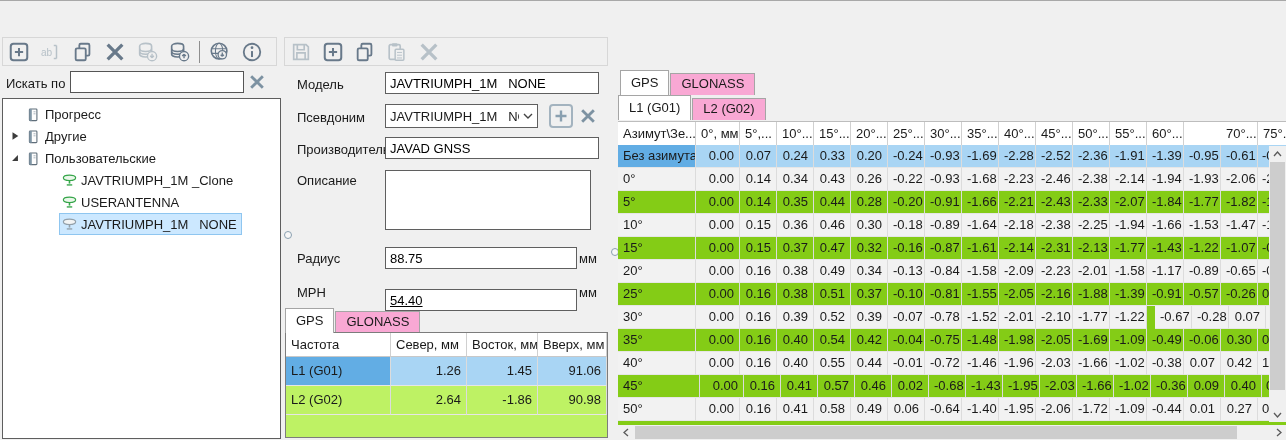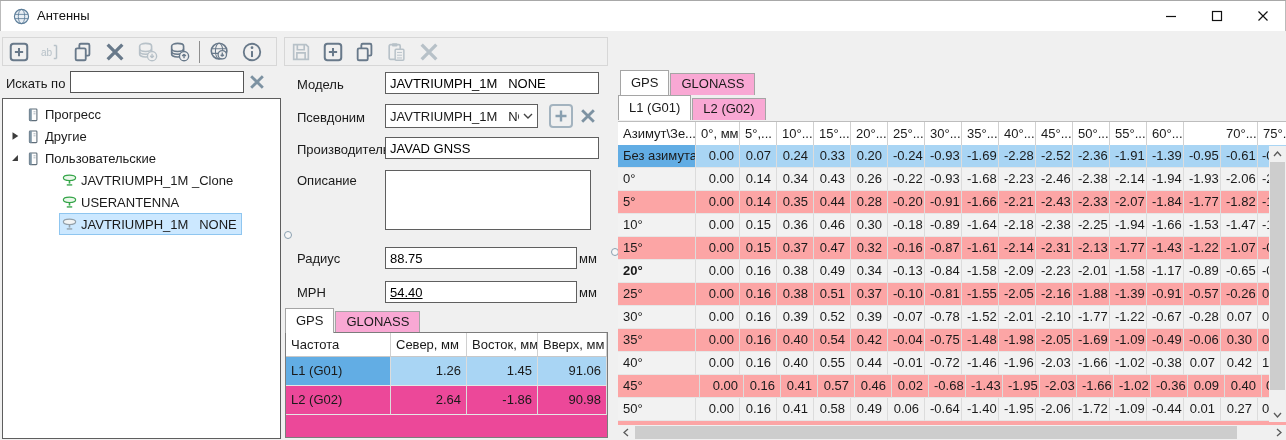--- a/index.html
+++ b/index.html
@@ -43,65 +43,40 @@
   .combo-arrow{width:18px;display:flex;align-items:center;justify-content:center;color:#444;}
   .sqbtn{position:absolute;width:24px;height:24px;border:2px solid #a3b3bf;border-radius:4px;background:#f0f0f0;display:flex;align-items:center;justify-content:center;color:#8aa0b0;box-sizing:border-box;}
   .sqbtn svg{width:14px;height:14px;}
   textarea.finput{resize:none;}
   .unit{position:absolute;}
   
   .tabstrip{position:absolute;display:flex;align-items:flex-end;height:24px;}
   .tab{padding:2px 10px 3px 10px;border:1px solid #a5a5a5;border-bottom:none;background:#f9a8d4;margin-right:1px;height:16px;line-height:16px;}
   .tab.active{background:#fff;height:19px;line-height:19px;position:relative;z-index:2;}
   
-  .gridtable{position:absolute;background:#ec4899;border:1px solid #7c7c7c;box-sizing:border-box;overflow:hidden;}
+  .gridtable{position:absolute;background:#bef264;border:1px solid #7c7c7c;box-sizing:border-box;overflow:hidden;}
   .grow{display:flex;}
   .gcell{box-sizing:border-box;border-right:1px solid #dcdcdc;border-bottom:1px solid #e6e6e6;overflow:hidden;white-space:nowrap;}
   .ghead .gcell{background:#fff;border-right:1px solid #d0d0d0;border-bottom:1px solid #c8c8c8;}
   .num{text-align:right;padding:0 5px;}
   .lab{text-align:left;padding:0 5px;}
   .odd .gcell{background:#f2f2f2;}
   .rsel .gcell{background:#a9d5f4;}
   .rsel .gcell.lab{background:#62ade4;}
   .lastcol{ text-align:left;padding-left:4px;}
   
   .sb{position:absolute;background:#f0f0f0;}
   .sb .arrow{position:absolute;display:flex;align-items:center;justify-content:center;color:#5a5a5a;}
   .sb .thumb{position:absolute;background:#cdcdcd;}
 </style>
 </head>
 <body>
 
 <div class="window">
 
-  <div class="titlebar">
-    <span class="app-icon">
-      <svg viewBox="0 0 24 24">
-          <circle cx="12" cy="12" r="10" fill="#e8eef4" stroke="#5c7d99" stroke-width="1.6"></circle>
-          <ellipse cx="12" cy="12" rx="4.5" ry="10" fill="none" stroke="#5c7d99" stroke-width="1.2"></ellipse>
-          <path d="M2.5 9h19M2.5 15h19" stroke="#5c7d99" stroke-width="1.2" fill="none"></path>
-        </svg>
-    </span>
-    <span class="title-text">Антенны</span>
-    <div class="winbtn" style="left:1147px">
-        <svg width="12" height="12" viewBox="0 0 12 12">
-          <path d="M1 6.5h10" stroke="#111" stroke-width="1.2"></path>
-        </svg>
-      </div>
-    <div class="winbtn" style="left:1193px">
-        <svg width="12" height="12" viewBox="0 0 12 12">
-          <rect x="1.5" y="1.5" width="9" height="9" fill="none" stroke="#111" stroke-width="1.2"></rect>
-        </svg>
-      </div>
-    <div class="winbtn" style="left:1239px">
-        <svg width="12" height="12" viewBox="0 0 12 12">
-          <path d="M1.5 1.5l9 9M10.5 1.5l-9 9" stroke="#111" stroke-width="1.2"></path>
-        </svg>
-      </div>
-  </div>
 
   <div class="tbgroup" style="left:2px;width:275px;">
       <div class="tb-btn">
         <span class="ico">
           <svg viewBox="0 0 24 24">
             <rect x="3" y="3" width="18" height="18" rx="3" fill="none" stroke="currentColor" stroke-width="2.2"></rect>
             <path d="M12 7.5v9M7.5 12h9" stroke="currentColor" stroke-width="2.2"></path>
           </svg>
         </span>
       </div>
@@ -346,21 +321,21 @@
   <input class="finput" style="left: 385px; top: 136px; width: 204px;" value="JAVAD GNSS">
 
   <span class="flabel" style="left:297px;top:172px;">Описание</span>
   <textarea class="finput" style="left: 385px; top: 169px; width: 196px; height: 58px;"></textarea>
 
   <span class="flabel" style="left:297px;top:250px;">Радиус</span>
   <input class="finput" style="left: 385px; top: 246px; width: 182px;" value="88.75">
   <span class="unit" style="left:579px;top:250px;">мм</span>
 
   <span class="flabel" style="left:297px;top:284px;">MPH</span>
-  <input class="finput" style="left: 385px; top: 280px; width: 182px; text-decoration: underline;" value="54.40">
+  <input class="finput" style="left: 385px; top: 288px; width: 182px; text-decoration: underline;" value="54.40">
   <span class="unit" style="left:579px;top:284px;">мм</span>
 
   <div class="tabstrip" style="left:285px;top:308px;">
       <span class="tab active">GPS</span>
       <span class="tab">GLONASS</span>
     </div>
   <div class="gridtable" style="left:285px;top:331px;width:323px;height:106px;">
       <div class="grow ghead">
         <div class="gcell lab" style="width: 105px; line-height: 23px; height: 24px;">Частота</div>
         <div class="gcell lab" style="width: 76px; line-height: 23px; height: 24px;">Север, мм</div>
@@ -404,21 +379,21 @@
         <div class="gcell lab" style="width: 37px; line-height: 23px; height: 24px; flex: 0 0 auto;">40°...</div>
         <div class="gcell lab" style="width: 37px; line-height: 23px; height: 24px; flex: 0 0 auto;">45°...</div>
         <div class="gcell lab" style="width: 37px; line-height: 23px; height: 24px; flex: 0 0 auto;">50°...</div>
         <div class="gcell lab" style="width: 37px; line-height: 23px; height: 24px; flex: 0 0 auto;">55°...</div>
         <div class="gcell lab" style="width: 37px; line-height: 23px; height: 24px; flex: 0 0 auto;">60°...</div>
         <div class="gcell lab" style="width: 37px; line-height: 23px; height: 24px; flex: 0 0 auto; margin-top: 32px;">65°...</div>
         <div class="gcell lab" style="width: 37px; line-height: 23px; height: 24px; flex: 0 0 auto;">70°...</div>
         <div class="gcell lab" style="width: 37px; line-height: 23px; height: 24px; flex: 0 0 auto;">75°...</div>
       </div>
     </div>
-  <div class="abs" style="left:618px;top:144px;width:668px;height:280px;overflow:hidden;background:#fca5a5;">
+  <div class="abs" style="left:618px;top:144px;width:668px;height:280px;overflow:hidden;background:#84cc16;">
       <div class="grow rsel">
         <div class="gcell lab" style="width: 78px; line-height: 22px; height: 23px; flex: 0 0 auto;">Без азимута</div>
         <div class="gcell num" style="width: 44px; line-height: 22px; height: 23px; flex: 0 0 auto;">0.00</div>
         <div class="gcell num" style="width: 37px; line-height: 22px; height: 23px; flex: 0 0 auto;">0.07</div>
         <div class="gcell num" style="width: 37px; line-height: 22px; height: 23px; flex: 0 0 auto;">0.24</div>
         <div class="gcell num" style="width: 37px; line-height: 22px; height: 23px; flex: 0 0 auto;">0.33</div>
         <div class="gcell num" style="width: 37px; line-height: 22px; height: 23px; flex: 0 0 auto;">0.20</div>
         <div class="gcell num" style="width: 37px; line-height: 22px; height: 23px; flex: 0 0 auto;">-0.24</div>
         <div class="gcell num" style="width: 37px; line-height: 22px; height: 23px; flex: 0 0 auto;">-0.93</div>
         <div class="gcell num" style="width: 37px; line-height: 22px; height: 23px; flex: 0 0 auto;">-1.69</div>
@@ -501,21 +476,21 @@
         <div class="gcell num" style="width: 37px; line-height: 22px; height: 23px; flex: 0 0 auto;">-2.14</div>
         <div class="gcell num" style="width: 37px; line-height: 22px; height: 23px; flex: 0 0 auto;">-2.31</div>
         <div class="gcell num" style="width: 37px; line-height: 22px; height: 23px; flex: 0 0 auto;">-2.13</div>
         <div class="gcell num" style="width: 37px; line-height: 22px; height: 23px; flex: 0 0 auto;">-1.77</div>
         <div class="gcell num" style="width: 37px; line-height: 22px; height: 23px; flex: 0 0 auto;">-1.43</div>
         <div class="gcell num" style="width: 37px; line-height: 22px; height: 23px; flex: 0 0 auto;">-1.22</div>
         <div class="gcell num" style="width: 37px; line-height: 22px; height: 23px; flex: 0 0 auto;">-1.07</div>
         <div class="gcell num lastcol" style="width: 37px; line-height: 22px; height: 23px; flex: 0 0 auto;">-0.6</div>
       </div>
       <div class="grow odd">
-        <div class="gcell lab" style="width: 78px; line-height: 22px; height: 23px; flex: 0 0 auto; font-weight: bold;">20°</div>
+        <div class="gcell lab" style="width: 78px; line-height: 22px; height: 23px; flex: 0 0 auto;">20°</div>
         <div class="gcell num" style="width: 44px; line-height: 22px; height: 23px; flex: 0 0 auto;">0.00</div>
         <div class="gcell num" style="width: 37px; line-height: 22px; height: 23px; flex: 0 0 auto;">0.16</div>
         <div class="gcell num" style="width: 37px; line-height: 22px; height: 23px; flex: 0 0 auto;">0.38</div>
         <div class="gcell num" style="width: 37px; line-height: 22px; height: 23px; flex: 0 0 auto;">0.49</div>
         <div class="gcell num" style="width: 37px; line-height: 22px; height: 23px; flex: 0 0 auto;">0.34</div>
         <div class="gcell num" style="width: 37px; line-height: 22px; height: 23px; flex: 0 0 auto;">-0.13</div>
         <div class="gcell num" style="width: 37px; line-height: 22px; height: 23px; flex: 0 0 auto; text-align: right;">-0.84</div>
         <div class="gcell num" style="width: 37px; line-height: 22px; height: 23px; flex: 0 0 auto;">-1.58</div>
         <div class="gcell num" style="width: 37px; line-height: 22px; height: 23px; flex: 0 0 auto;">-2.09</div>
         <div class="gcell num" style="width: 37px; line-height: 22px; height: 23px; flex: 0 0 auto;">-2.23</div>
@@ -552,21 +527,21 @@
         <div class="gcell num" style="width: 37px; line-height: 22px; height: 23px; flex: 0 0 auto;">0.39</div>
         <div class="gcell num" style="width: 37px; line-height: 22px; height: 23px; flex: 0 0 auto;">0.52</div>
         <div class="gcell num" style="width: 37px; line-height: 22px; height: 23px; flex: 0 0 auto;">0.39</div>
         <div class="gcell num" style="width: 37px; line-height: 22px; height: 23px; flex: 0 0 auto;">-0.07</div>
         <div class="gcell num" style="width: 37px; line-height: 22px; height: 23px; flex: 0 0 auto;">-0.78</div>
         <div class="gcell num" style="width: 37px; line-height: 22px; height: 23px; flex: 0 0 auto;">-1.52</div>
         <div class="gcell num" style="width: 37px; line-height: 22px; height: 23px; flex: 0 0 auto;">-2.01</div>
         <div class="gcell num" style="width: 37px; line-height: 22px; height: 23px; flex: 0 0 auto;">-2.10</div>
         <div class="gcell num" style="width: 37px; line-height: 22px; height: 23px; flex: 0 0 auto;">-1.77</div>
         <div class="gcell num" style="width: 37px; line-height: 22px; height: 23px; flex: 0 0 auto;">-1.22</div>
-        <div class="gcell num" style="width: 37px; line-height: 22px; height: 23px; flex: 0 0 auto;">-0.67</div>
+        <div class="gcell num" style="width: 37px; line-height: 22px; height: 23px; flex: 0 0 auto; margin-left: 8px;">-0.67</div>
         <div class="gcell num" style="width: 37px; line-height: 22px; height: 23px; flex: 0 0 auto;">-0.28</div>
         <div class="gcell num" style="width: 37px; line-height: 22px; height: 23px; flex: 0 0 auto;">0.07</div>
         <div class="gcell num lastcol" style="width: 37px; line-height: 22px; height: 23px; flex: 0 0 auto;">0.7</div>
       </div>
       <div class="grow">
         <div class="gcell lab" style="width: 78px; line-height: 22px; height: 23px; flex: 0 0 auto;">35°</div>
         <div class="gcell num" style="width: 44px; line-height: 22px; height: 23px; flex: 0 0 auto;">0.00</div>
         <div class="gcell num" style="width: 37px; line-height: 22px; height: 23px; flex: 0 0 auto;">0.16</div>
         <div class="gcell num" style="width: 37px; line-height: 22px; height: 23px; flex: 0 0 auto;">0.40</div>
         <div class="gcell num" style="width: 37px; line-height: 22px; height: 23px; flex: 0 0 auto;">0.54</div>

